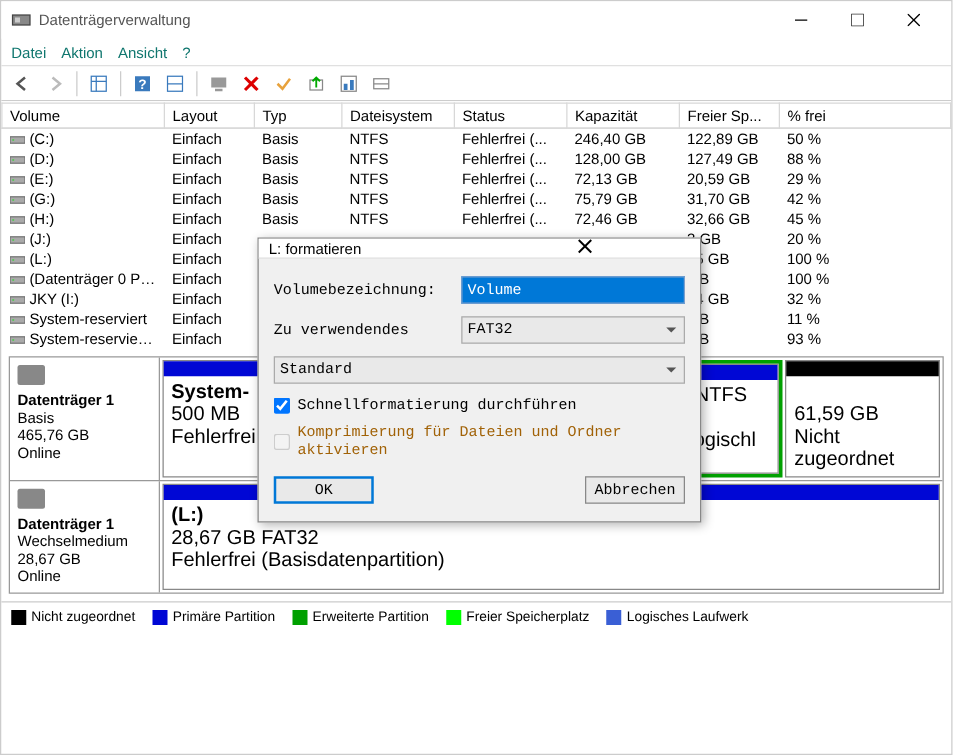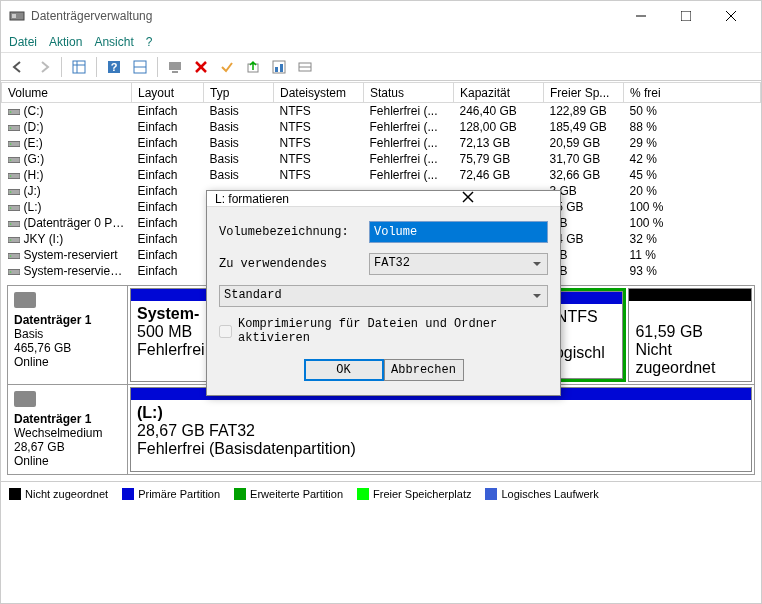--- a/index.html
+++ b/index.html
@@ -41,21 +41,21 @@
 .dlg-title span { flex: 1; }
 .dlg-close { width: 20px; text-align: center; }
 .dlg-body { padding: 14px 12px; font-family: "Courier New", monospace; font-size: 12px; }
 .dlg-row { display: flex; align-items: center; margin-bottom: 10px; }
 .dlg-row label { width: 150px; }
 .dlg-row input[type=text], .dlg-row select { flex: 1; height: 22px; border: 1px solid #7a9fcd; padding: 0 4px; font-family: inherit; font-size: 12px; background: #fff; }
 .dlg-row .sel-wrap { flex: 1; position: relative; }
 .dlg-row .sel { border: 1px solid #aaa; background: #e9e9e9; height: 22px; padding: 2px 18px 2px 4px; position: relative; }
 .dlg-row .sel::after { content: ""; position: absolute; right: 6px; top: 8px; border: 4px solid transparent; border-top-color: #555; }
 .dlg-chk { margin: 8px 0 4px; display: flex; align-items: center; gap: 6px; }
-.dlg-btns { display: flex; justify-content: center; gap: 0; margin-top: 14px; }
+.dlg-btns { display: flex; justify-content: space-between; gap: 0; margin-top: 14px; }
 .dlg-btn { width: 80px; height: 22px; border: 1px solid #888; background: #e9e9e9; font-family: inherit; font-size: 12px; }
 .dlg-btn.primary { border: 2px solid #0078d7; }
 .hl { background: #0078d7; color: #fff; }
 </style>
 </head>
 <body>
 
 <div class="titlebar">
   <span class="app-icon">
     <svg viewBox="0 0 16 16">
@@ -204,21 +204,21 @@
           <tr>
             <td><svg class="vol-icon" viewBox="0 0 14 10">
                 <rect x="0" y="2" width="14" height="6" fill="#aaa" stroke="#666"></rect>
                 <circle cx="3" cy="5" r="1" fill="#5c5"></circle>
               </svg>(D:)</td>
             <td>Einfach</td>
             <td>Basis</td>
             <td>NTFS</td>
             <td>Fehlerfrei (...</td>
             <td>128,00 GB</td>
-            <td>185,49 GB</td>
+            <td>127,49 GB</td>
             <td>88 %</td>
           </tr>
           <tr>
             <td><svg class="vol-icon" viewBox="0 0 14 10">
                 <rect x="0" y="2" width="14" height="6" fill="#aaa" stroke="#666"></rect>
                 <circle cx="3" cy="5" r="1" fill="#5c5"></circle>
               </svg>(E:)</td>
             <td>Einfach</td>
             <td>Basis</td>
             <td>NTFS</td>
@@ -421,21 +421,25 @@
       <div class="sel-wrap">
           <div class="sel">FAT32</div>
         </div>
     </div>
     <div class="dlg-row">
       <div class="sel-wrap">
           <div class="sel">Standard</div>
         </div>
     </div>
     <div class="dlg-chk">
+      <input type="checkbox" checked="" style="">
+      <span>Schnellformatierung durchführen</span>
+    </div>
+    <div class="dlg-chk">
       <input type="checkbox" disabled="" style="">
-      <span style="color:#000000">Komprimierung für Dateien und Ordner aktivieren</span>
+      <span style="color:#a16207">Komprimierung für Dateien und Ordner aktivieren</span>
     </div>
     <div class="dlg-btns">
       <button class="dlg-btn primary">OK</button>
       <button class="dlg-btn">Abbrechen</button>
     </div>
   </div>
 </div>
 
 </body></html>

